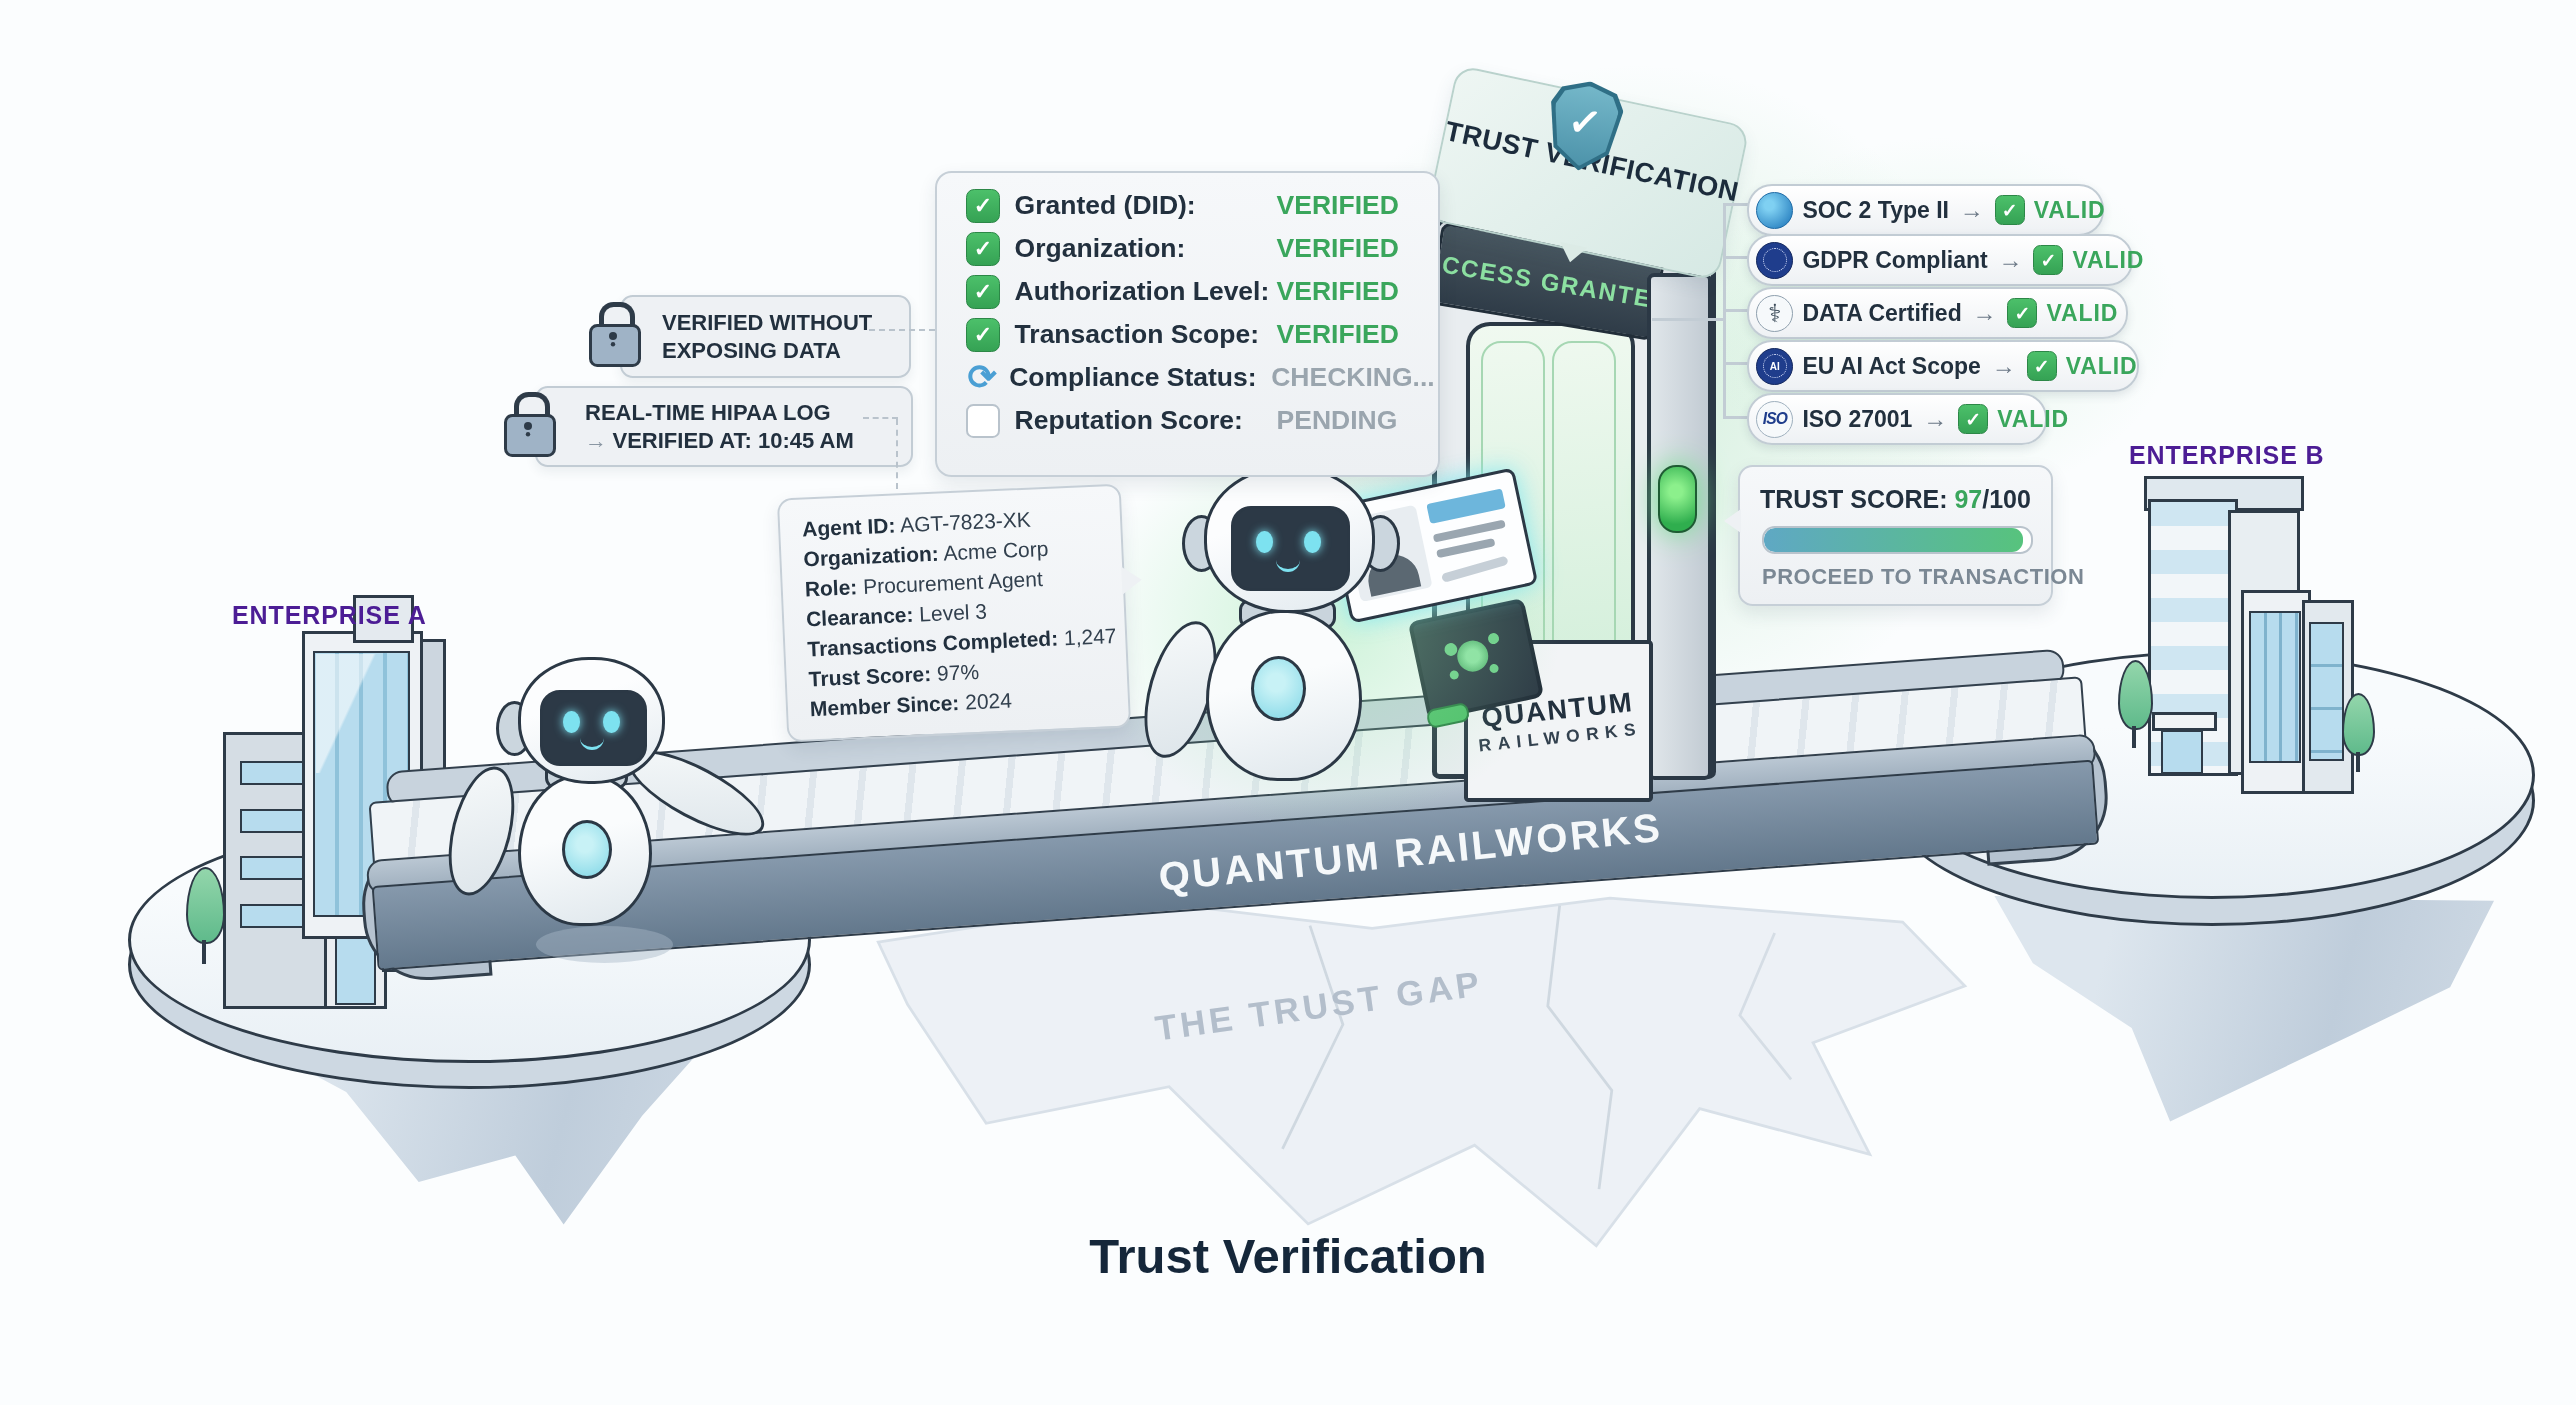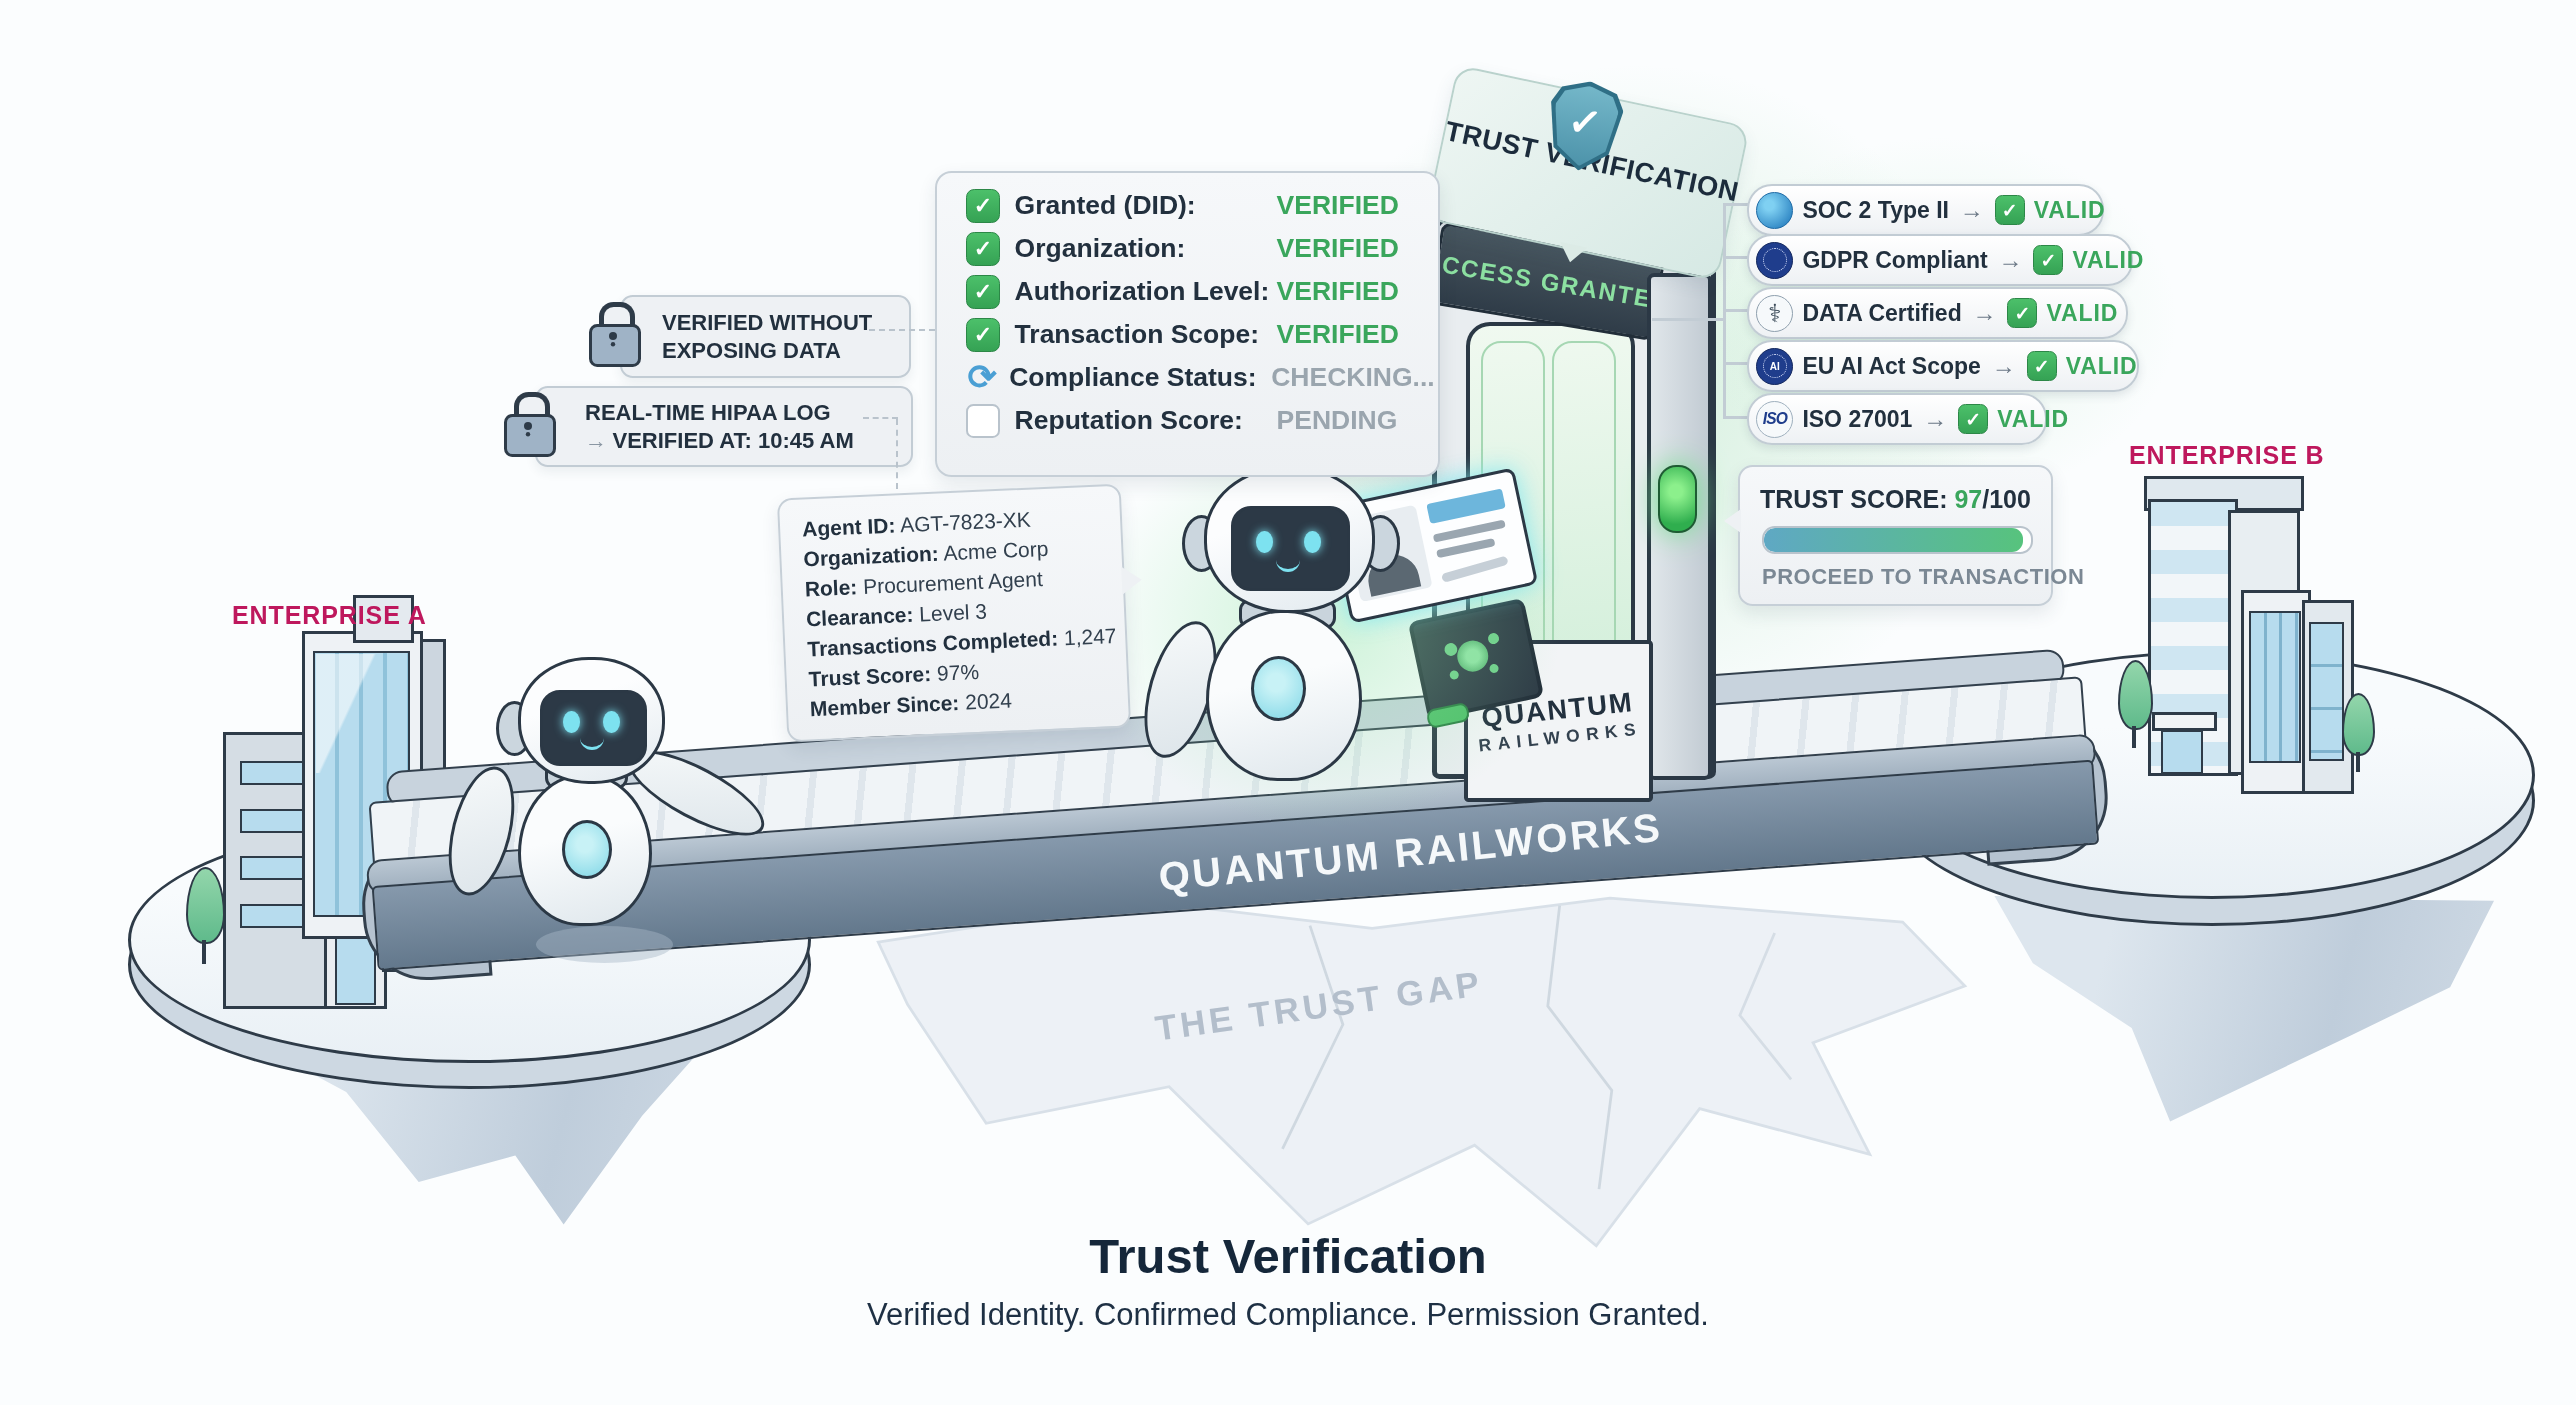--- a/index.html
+++ b/index.html
@@ -124,21 +124,21 @@
   .lock .lbody{position:absolute;left:0;top:22px;width:46px;height:37px;background:#9fb3c6;border:3.7px solid #2e3b48;border-radius:8.2px;}
   .lock .keyhole{position:absolute;left:20px;top:30px;width:8.2px;height:8.2px;background:#2e3b48;border-radius:50%;box-shadow:0 8.2px 0 -1.8px #2e3b48;}
 
   .dash-h{position:absolute;border-top:2.7px dashed #b9c3cc;}
   .dash-v{position:absolute;border-left:2.7px dashed #b9c3cc;}
 
   .agent-rows{padding:14.6px 22px;}
   .agent-line{font-size:21px;line-height:30px;color:#32404e;white-space:nowrap;}
   .agent-line b{color:#22303e;}
 
-  .ent-label{position:absolute;font-size:25px;font-weight:bold;letter-spacing:0.9px;color:#be185d;white-space:nowrap;}
+  .ent-label{position:absolute;font-size:25px;font-weight:bold;letter-spacing:0.9px;color:#4c1d95;white-space:nowrap;}
   .gap-label{position:absolute;left:1154px;top:986px;transform:rotate(-8deg);font-size:35px;font-weight:bold;letter-spacing:3.7px;color:#b3becb;white-space:nowrap;}
 
   .title-wrap{position:absolute;left:0;top:1228px;width:2576px;text-align:center;}
   .main-title{font-size:49px;font-weight:bold;color:#15273a;margin:0;}
   .sub-title{font-size:31px;font-weight:500;color:#1e3044;margin-top:12.8px;}
 </style>
 </head>
 <body>
 
 <div id="canvas">
@@ -425,17 +425,16 @@
       <div class="agent-line"><b>Role:</b> <span>Procurement Agent</span></div>
       <div class="agent-line"><b>Clearance:</b> <span>Level 3</span></div>
       <div class="agent-line"><b>Transactions Completed:</b> <span>1,247</span></div>
       <div class="agent-line"><b>Trust Score:</b> <span>97%</span></div>
       <div class="agent-line"><b>Member Since:</b> <span>2024</span></div>
     </div>
   </div>
 
   <div class="title-wrap">
     <h1 class="main-title">Trust Verification</h1>
-    <div class="sub-title">Verified Identity. Confirmed Compliance. Permission Granted.</div>
   </div>
 
 </div>
 
 
 </body></html>

